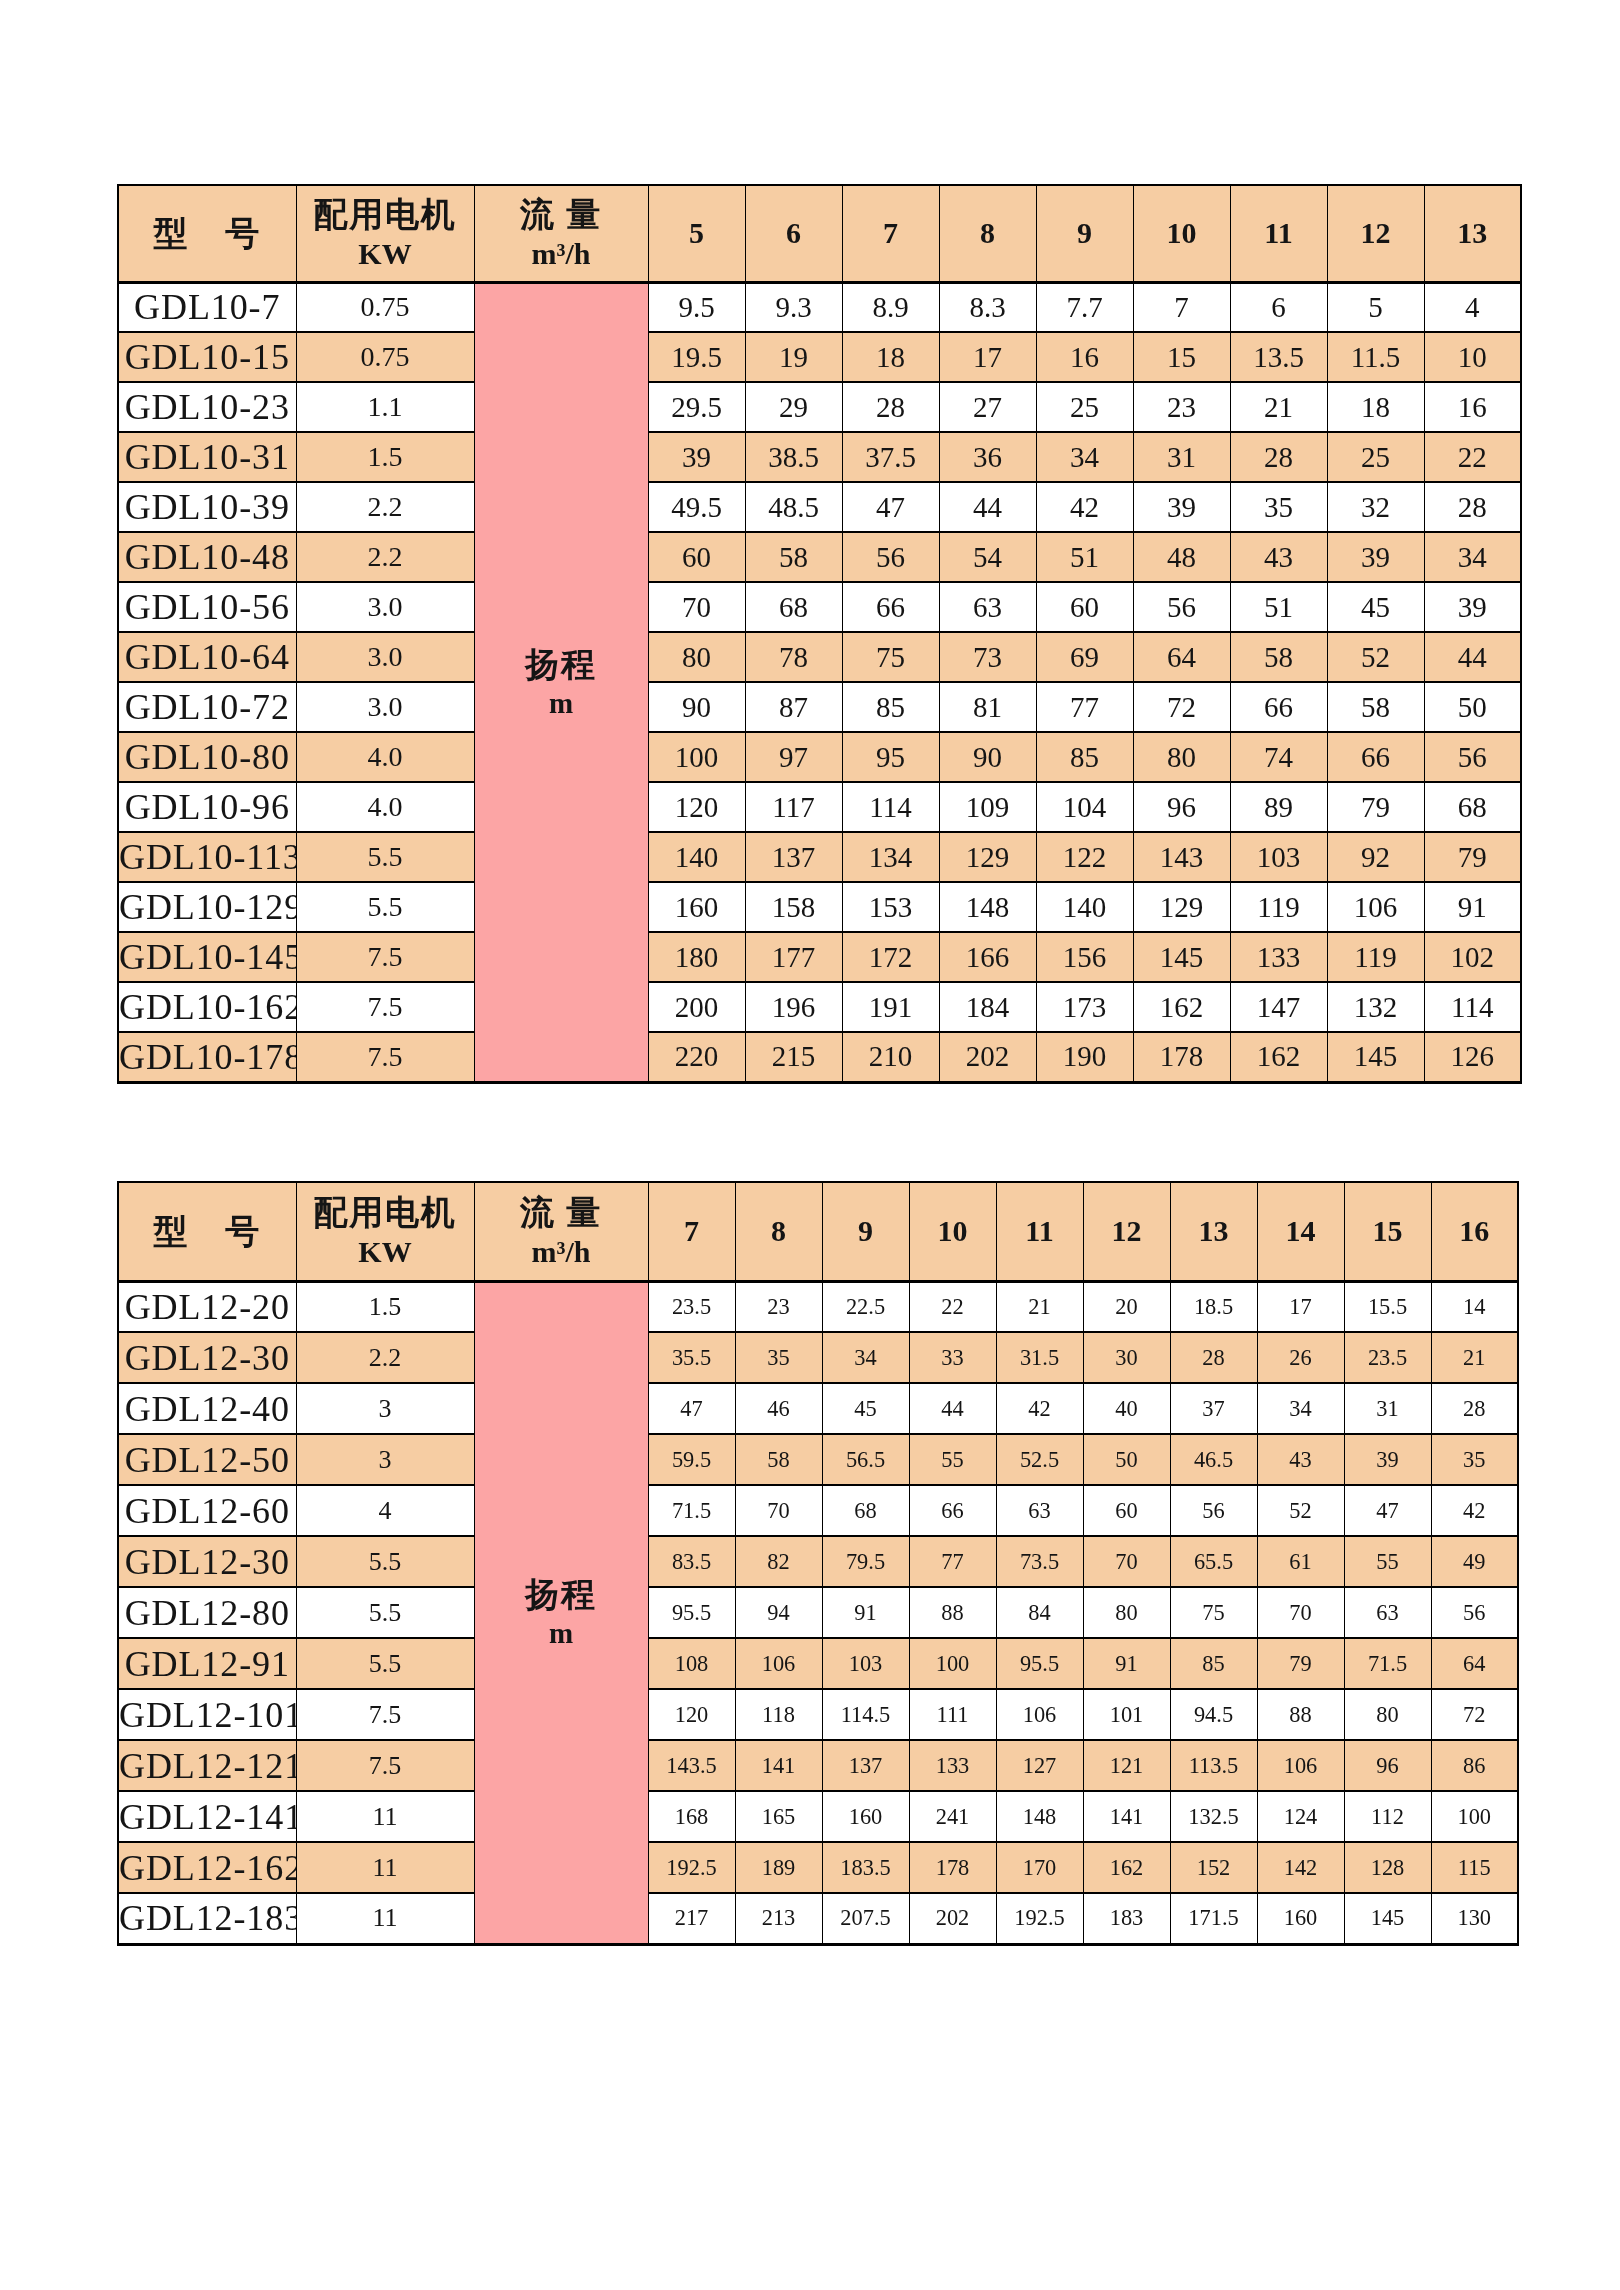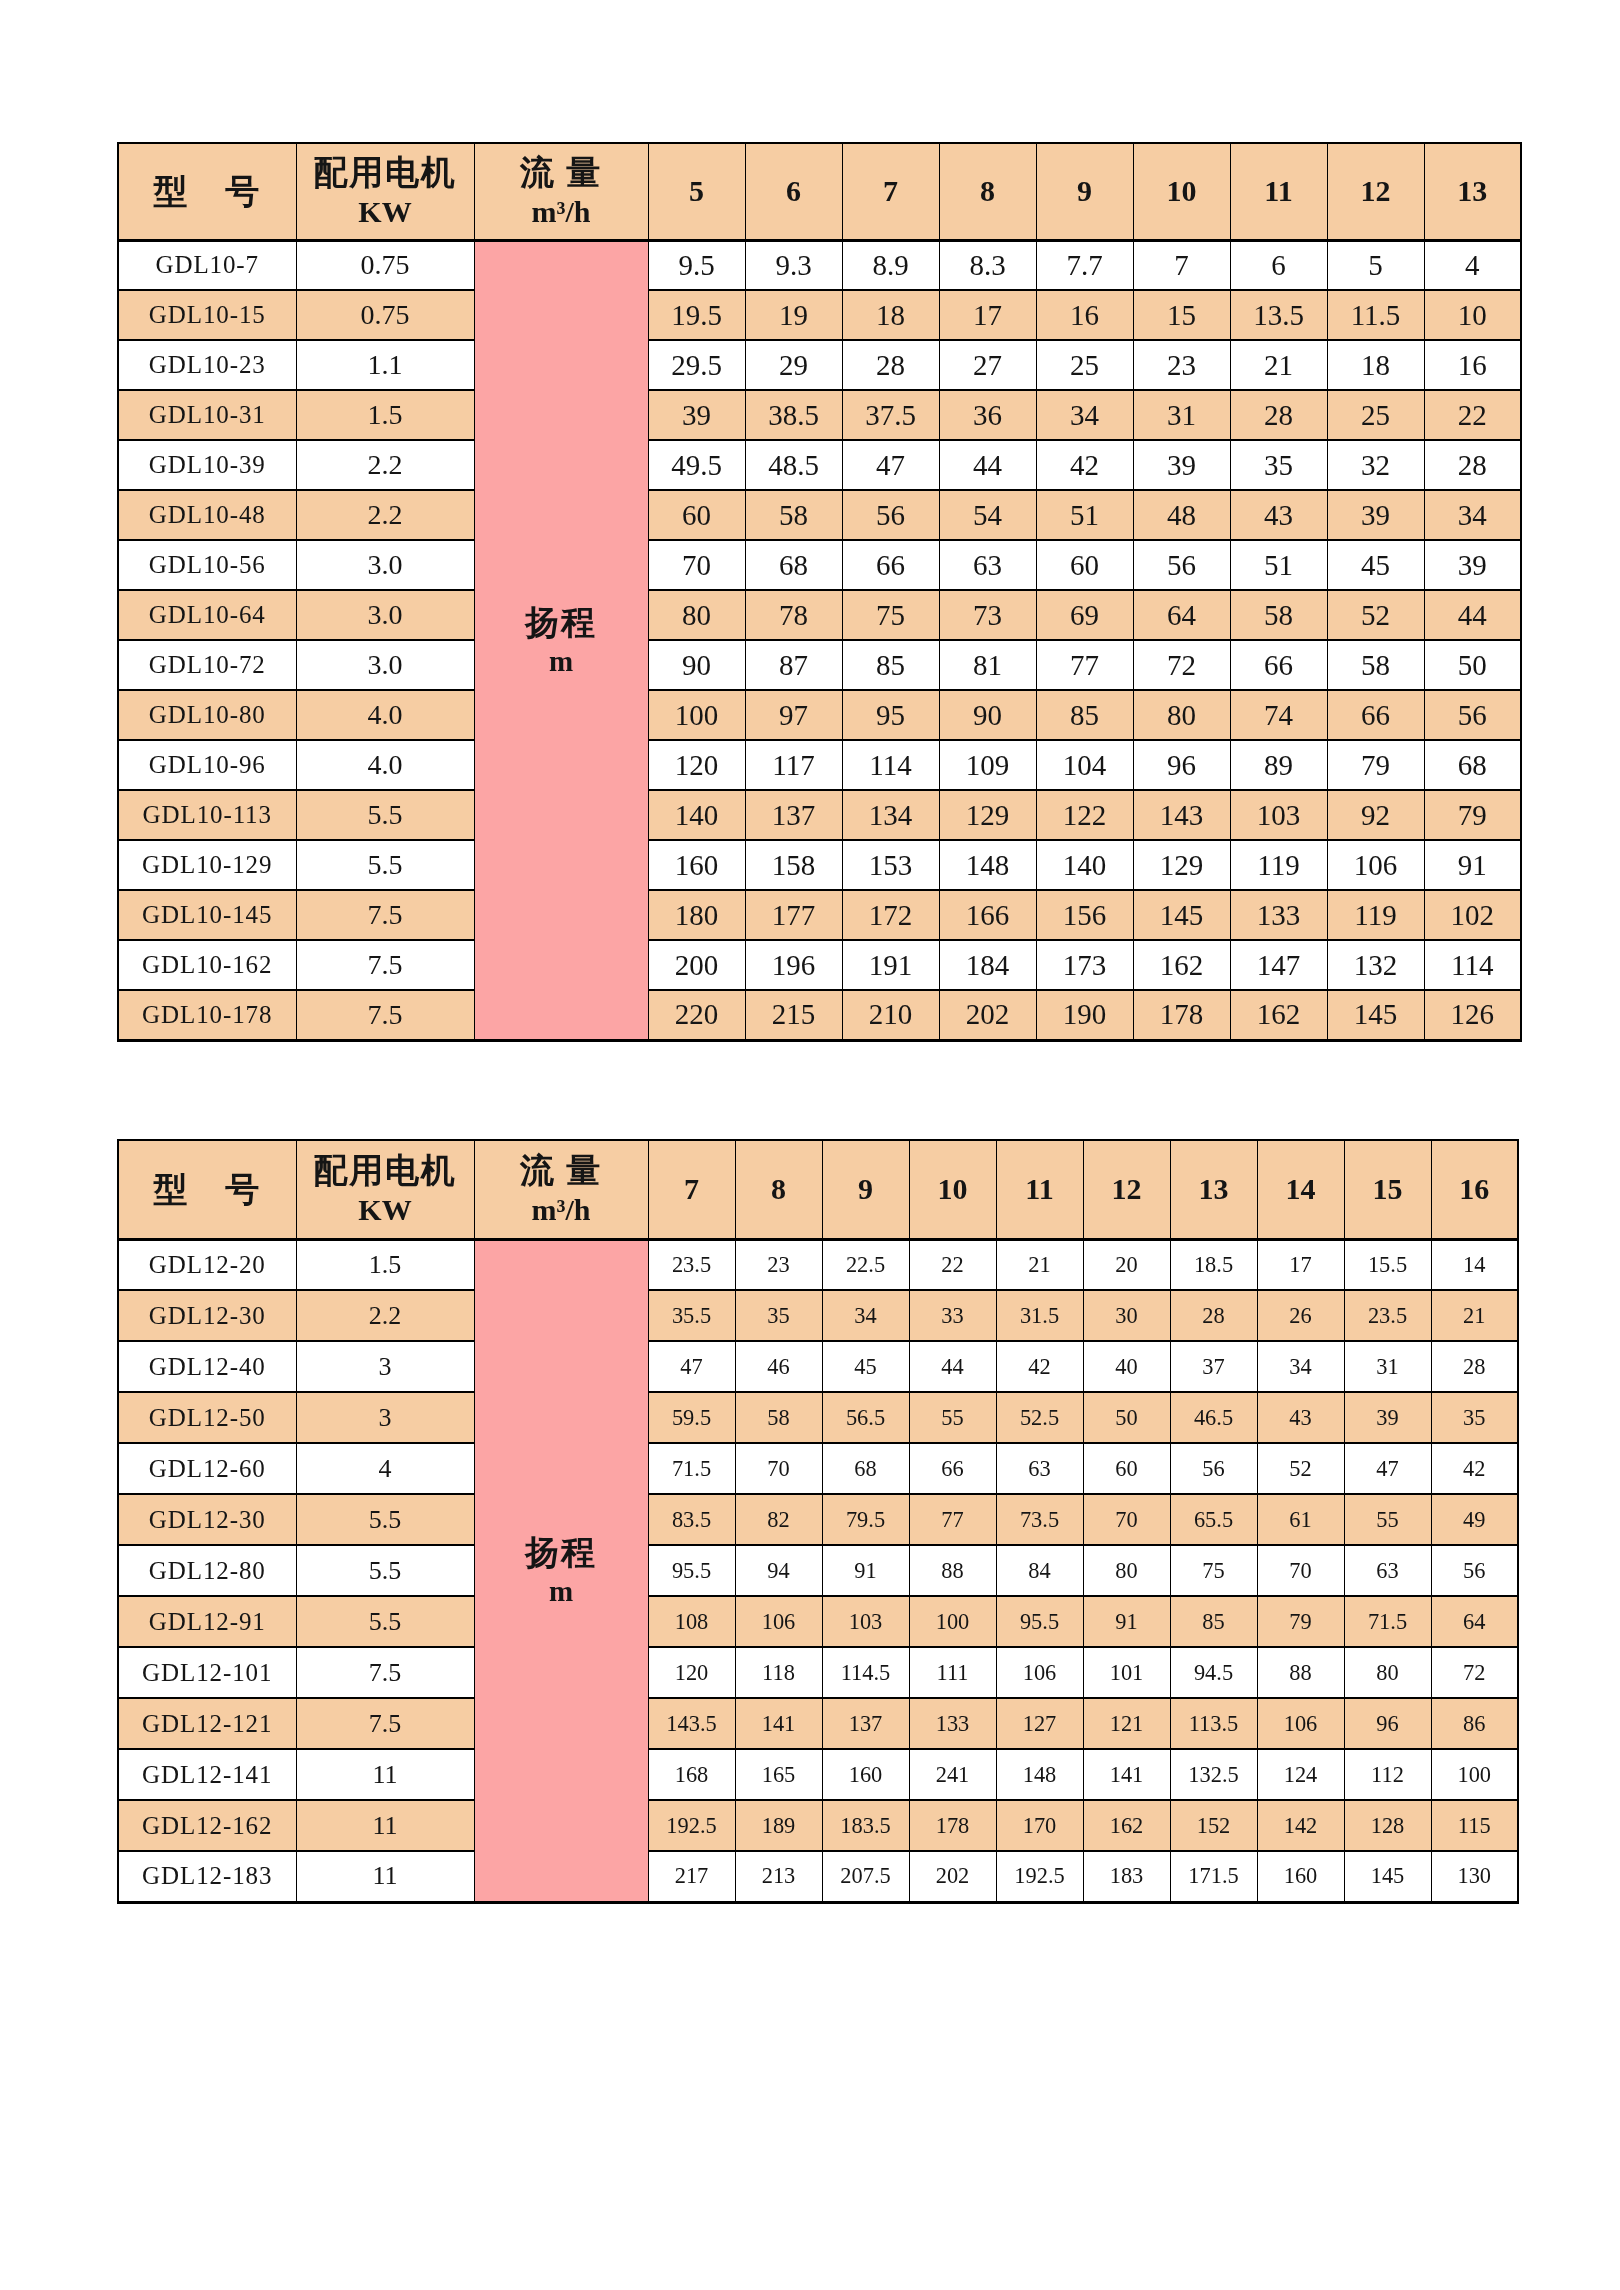--- a/index.html
+++ b/index.html
@@ -33,40 +33,40 @@
   #t2 { top: 1139px; }
 
   table.pump th, table.pump td {
     border: solid #000;
     border-width: 2.7px 1.8px;
     padding: 0;
     text-align: center;
     vertical-align: middle;
     overflow: hidden;
   }
-  table.pump { border: 2.7px solid #000; border-bottom-width: 3.6px; }
+  table.pump { border: 2.7px solid #000; border-bottom-width: 3.6px; margin-top: 42px; }
   table.pump thead th { border-bottom-width: 3.6px; }
 
   #t1 thead tr { height: 97px; }
   #t2 thead tr { height: 99px; }
   #t1 tbody tr { height: 50px; }
   #t2 tbody tr { height: 51px; }
 
   thead th { background: #f6cda3; font-weight: 700; }
   tbody tr.alt td { background: #f6cda3; }
   tbody td.spanlabel { background: #fca5a5; }
 
   .zh       { font-size: 34px; line-height: 41px; font-weight: 700; letter-spacing: 1.8px; text-align: center; }
   .sub      { font-size: 30px; line-height: 38px; font-weight: 700; }
   th.numhead{ font-size: 30px; font-weight: 700; }
 
   td.model {
     text-align: left;
     padding-left: 39px;
-    font-size: 25px;
+    font-size: 36px;
     letter-spacing: 0.9px;
     white-space: nowrap;
   }
   #t1 td.kw  { font-size: 28px; }
   #t2 td.kw  { font-size: 26px; }
   #t1 td.val { font-size: 29px; }
   #t2 td.val { font-size: 22.4px; }
 
   td.spanlabel .zh { font-size: 34px; }
   td.spanlabel .m  { font-size: 29px; font-weight: 700; line-height: 36px; }

